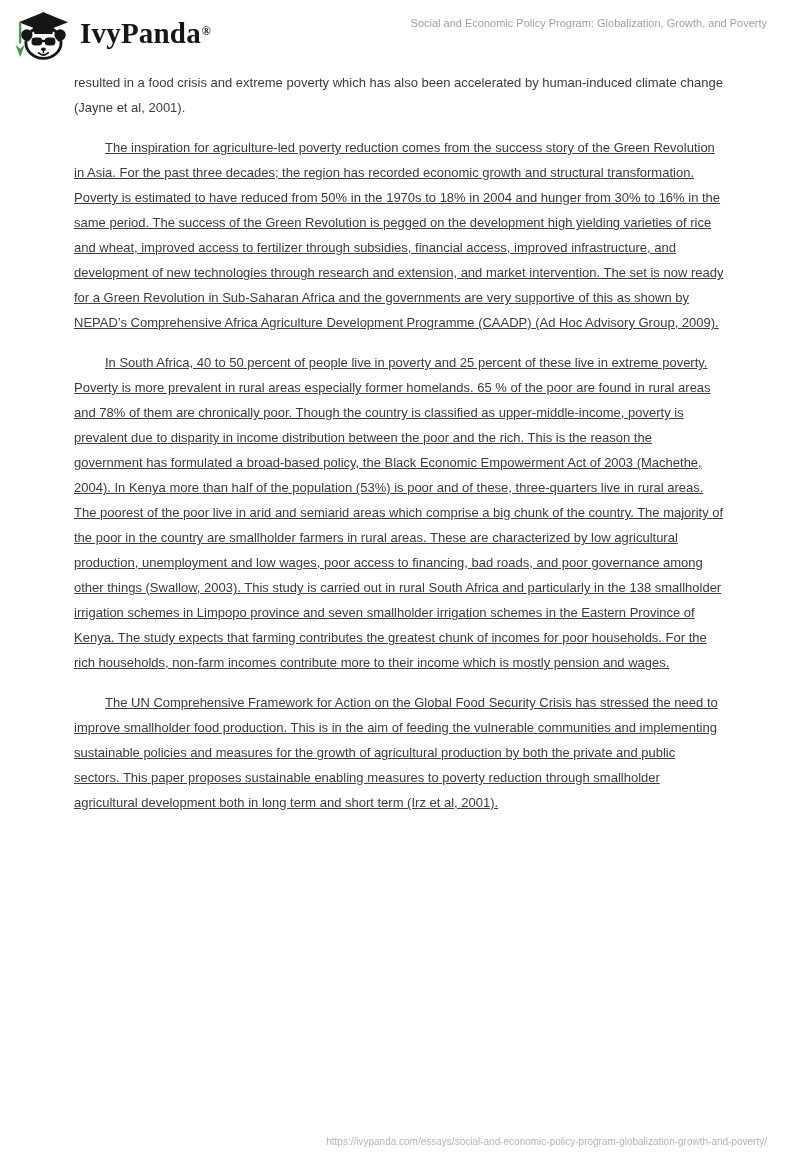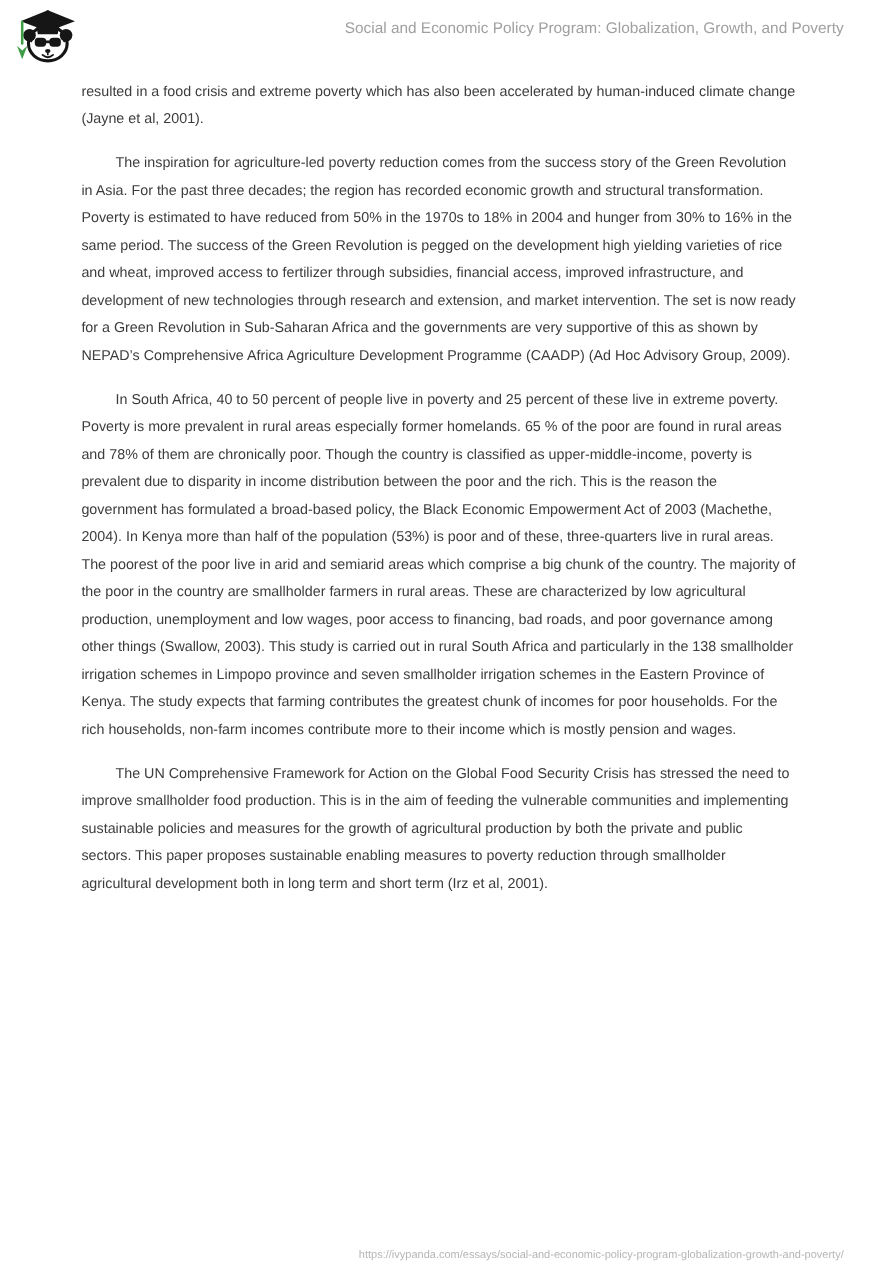--- a/index.html
+++ b/index.html
@@ -33,39 +33,39 @@
     line-height: 50px;
     letter-spacing: 0.2px;
     white-space: nowrap;
   }
   .brand-name .reg {
     font-size: 12px;
     position: relative; top: -0.65em;
     margin-left: 1px;
   }
   .doc-title {
-    font-size: 14px;
+    font-size: 11px;
     color: var(--muted);
     padding-top: 9px;
     text-align: right;
     white-space: nowrap;
   }
 
   
   .essay {
     position: absolute;
     top: 70px; left: 74px;
     width: 650px;
     color: var(--body-ink);
     font-size: 13px;
     line-height: 25px;
     text-align: left;
   }
   .essay p { margin: 0 0 15px 0; }
-  .essay p.indent { text-indent: 31px; }
+  .essay p.indent { text-indent: 31px; text-decoration: underline; }
 
   
   .footer {
     position: absolute;
     right: 33px; bottom: 13px;
     font-size: 10px;
     color: var(--faint);
     text-decoration: none;
     white-space: nowrap;
   }
@@ -92,20 +92,21 @@
       <line x1="16" y1="31" x2="13.5" y2="29.5" stroke="var(--ink)" stroke-width="2"></line>
       <line x1="46" y1="31" x2="48.5" y2="29.5" stroke="var(--ink)" stroke-width="2"></line>
       <rect x="18.5" y="27.5" width="11" height="8.5" rx="3.5" fill="var(--ink)"></rect>
       <rect x="32.5" y="27.5" width="11" height="8.5" rx="3.5" fill="var(--ink)"></rect>
       <rect x="27.5" y="30" width="7" height="2.6" fill="var(--ink)"></rect>
 
       <ellipse cx="31" cy="40" rx="2.6" ry="1.9" fill="var(--ink)"></ellipse>
       <line x1="31" y1="41.5" x2="31" y2="44.2" stroke="var(--ink)" stroke-width="1.6"></line>
       <path d="M26,43.8 Q31,48.2 36,43.8" stroke="var(--ink)" stroke-width="1.8" fill="none" stroke-linecap="round"></path>
     </svg>
+    <div class="brand-name"><span>IvyPanda</span><span class="reg">®</span></div>
   </div>
   <div class="doc-title">Social and Economic Policy Program: Globalization, Growth, and Poverty</div>
 </header>
 
 <main class="essay">
     <p>resulted in a food crisis and extreme poverty which has also been accelerated by human-induced climate change (Jayne et al, 2001).</p>
     <p class="indent">The inspiration for agriculture-led poverty reduction comes from the success story of the Green Revolution in Asia. For the past three decades; the region has recorded economic growth and structural transformation. Poverty is estimated to have reduced from 50% in the 1970s to 18% in 2004 and hunger from 30% to 16% in the same period. The success of the Green Revolution is pegged on the development high yielding varieties of rice and wheat, improved access to fertilizer through subsidies, financial access, improved infrastructure, and development of new technologies through research and extension, and market intervention. The set is now ready for a Green Revolution in Sub-Saharan Africa and the governments are very supportive of this as shown by NEPAD’s Comprehensive Africa Agriculture Development Programme (CAADP) (Ad Hoc Advisory Group, 2009).</p>
     <p class="indent">In South Africa, 40 to 50 percent of people live in poverty and 25 percent of these live in extreme poverty. Poverty is more prevalent in rural areas especially former homelands. 65 % of the poor are found in rural areas and 78% of them are chronically poor. Though the country is classified as upper-middle-income, poverty is prevalent due to disparity in income distribution between the poor and the rich. This is the reason the government has formulated a broad-based policy, the Black Economic Empowerment Act of 2003 (Machethe, 2004). In Kenya more than half of the population (53%) is poor and of these, three-quarters live in rural areas. The poorest of the poor live in arid and semiarid areas which comprise a big chunk of the country. The majority of the poor in the country are smallholder farmers in rural areas. These are characterized by low agricultural production, unemployment and low wages, poor access to financing, bad roads, and poor governance among other things (Swallow, 2003). This study is carried out in rural South Africa and particularly in the 138 smallholder irrigation schemes in Limpopo province and seven smallholder irrigation schemes in the Eastern Province of Kenya. The study expects that farming contributes the greatest chunk of incomes for poor households. For the rich households, non-farm incomes contribute more to their income which is mostly pension and wages.</p>
     <p class="indent">The UN Comprehensive Framework for Action on the Global Food Security Crisis has stressed the need to improve smallholder food production. This is in the aim of feeding the vulnerable communities and implementing sustainable policies and measures for the growth of agricultural production by both the private and public sectors. This paper proposes sustainable enabling measures to poverty reduction through smallholder agricultural development both in long term and short term (Irz et al, 2001).</p>
   </main>

